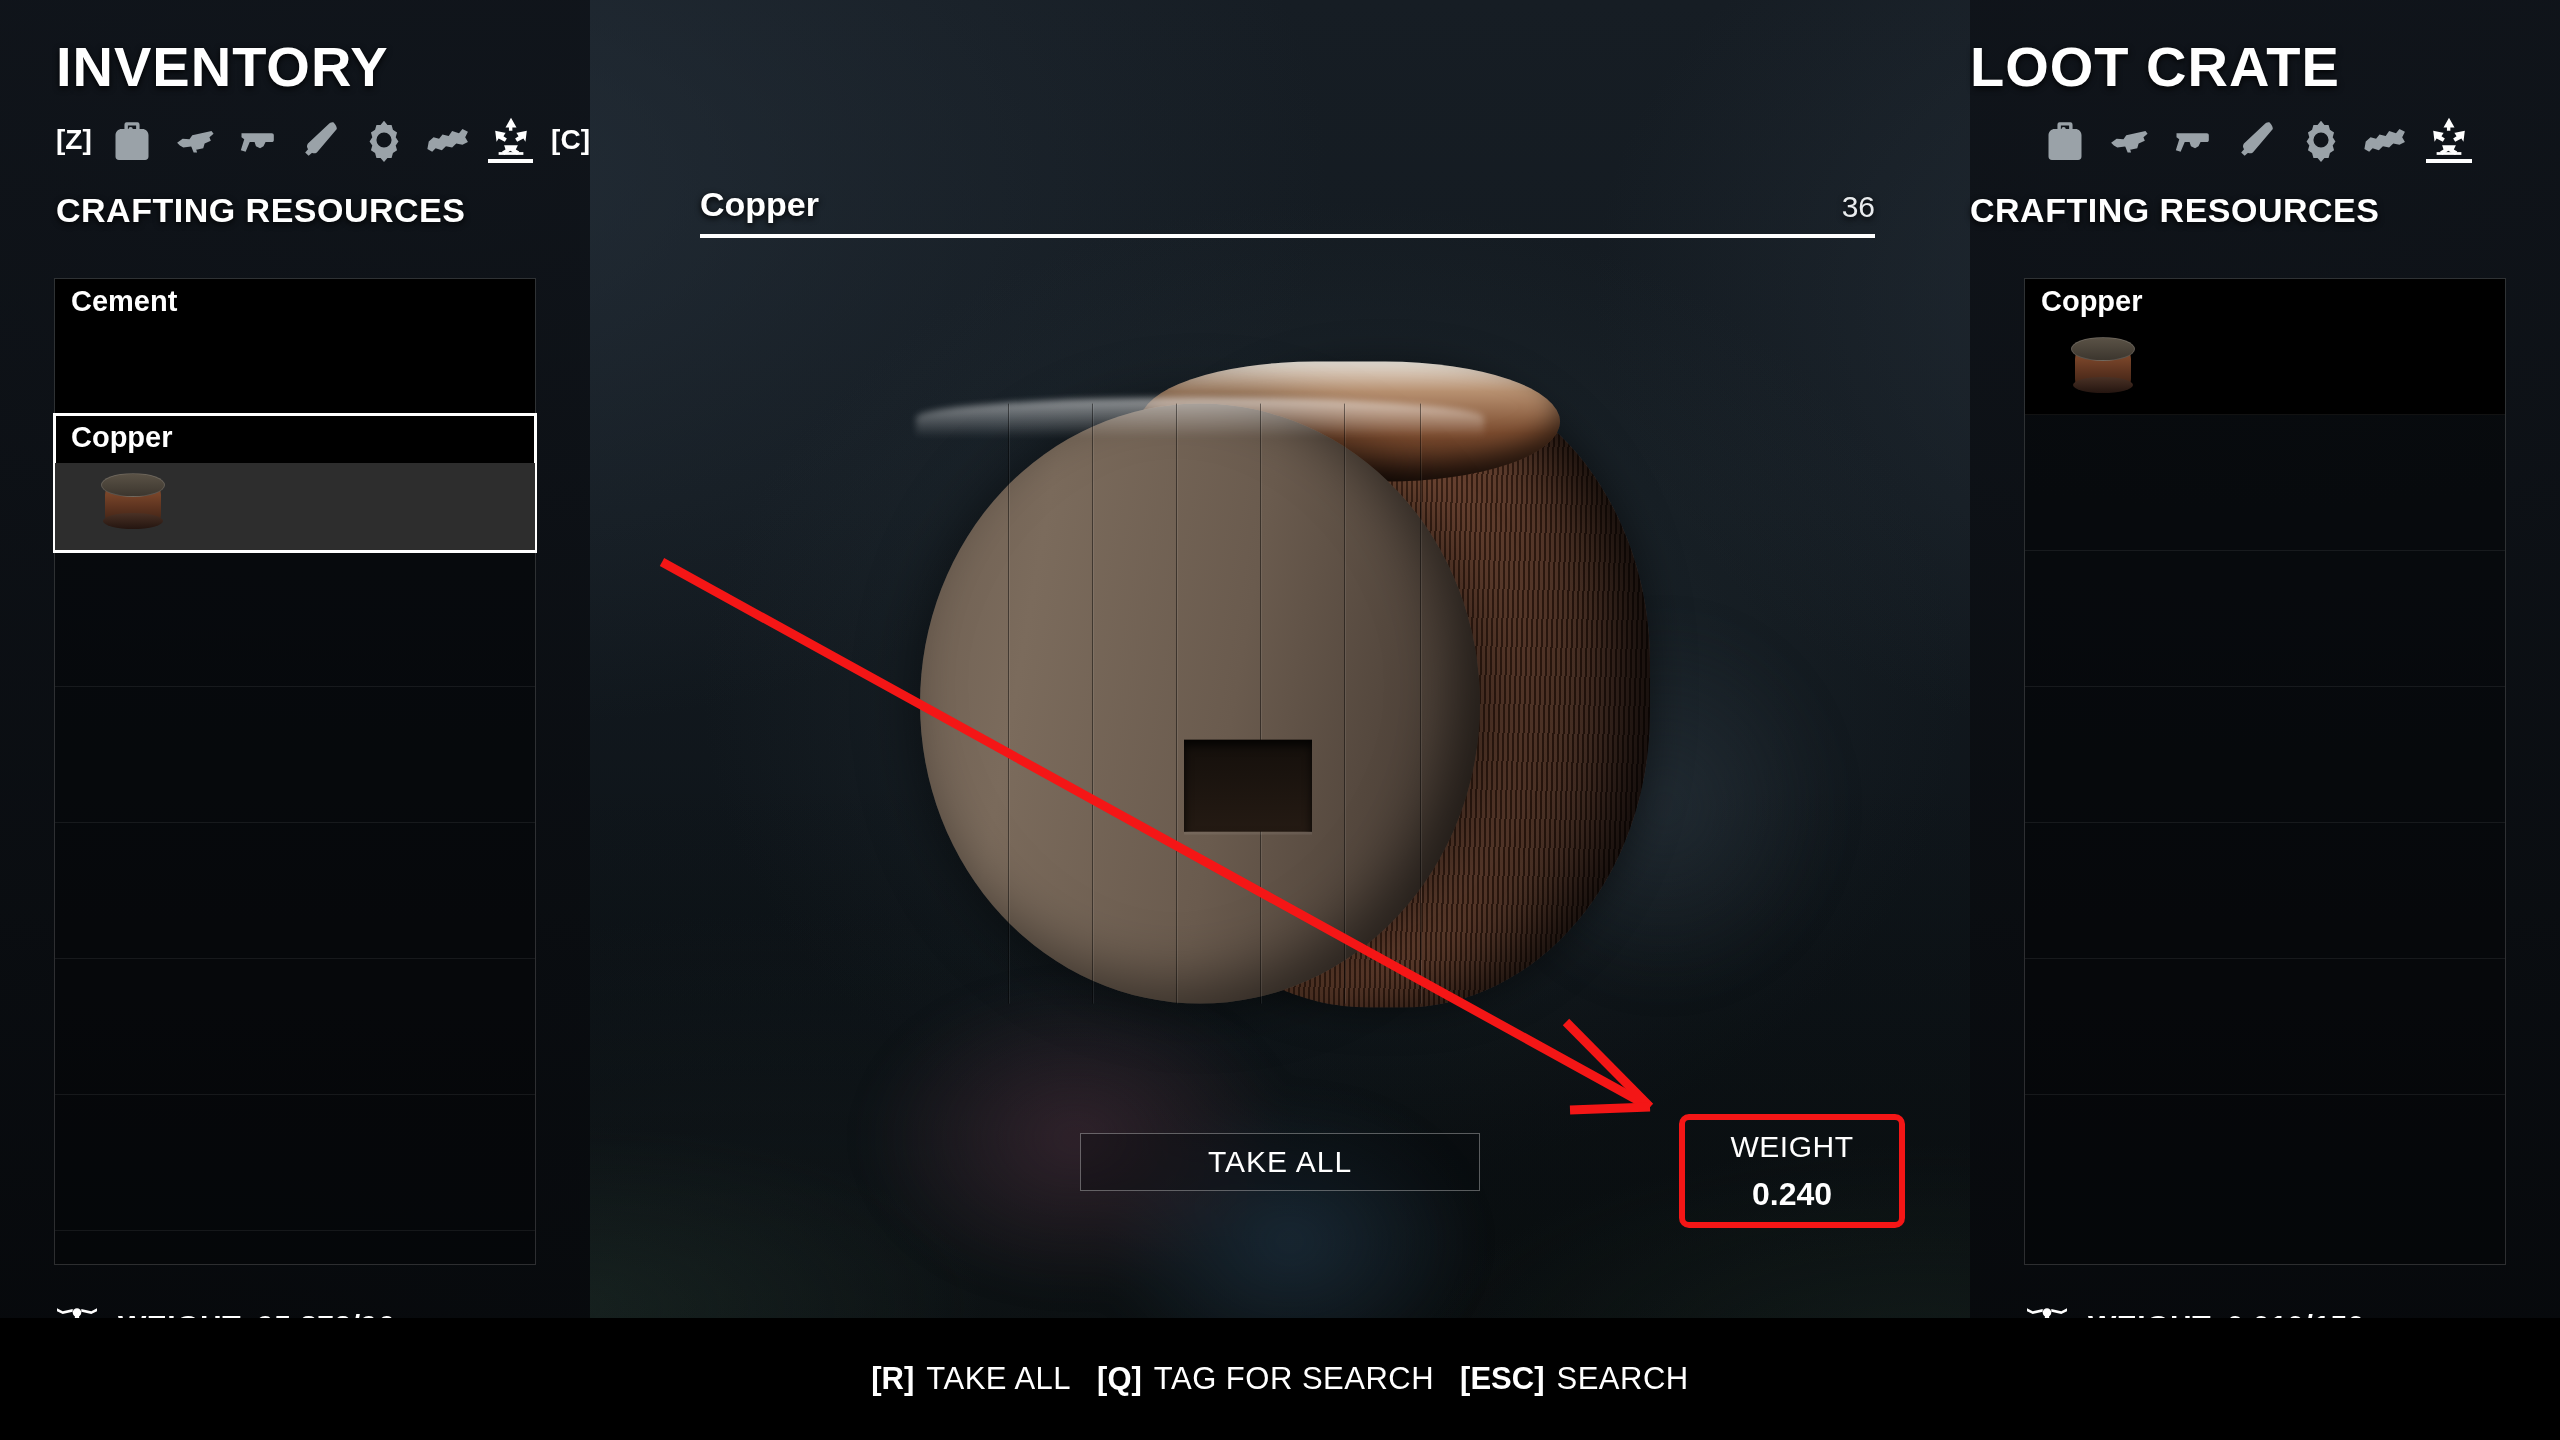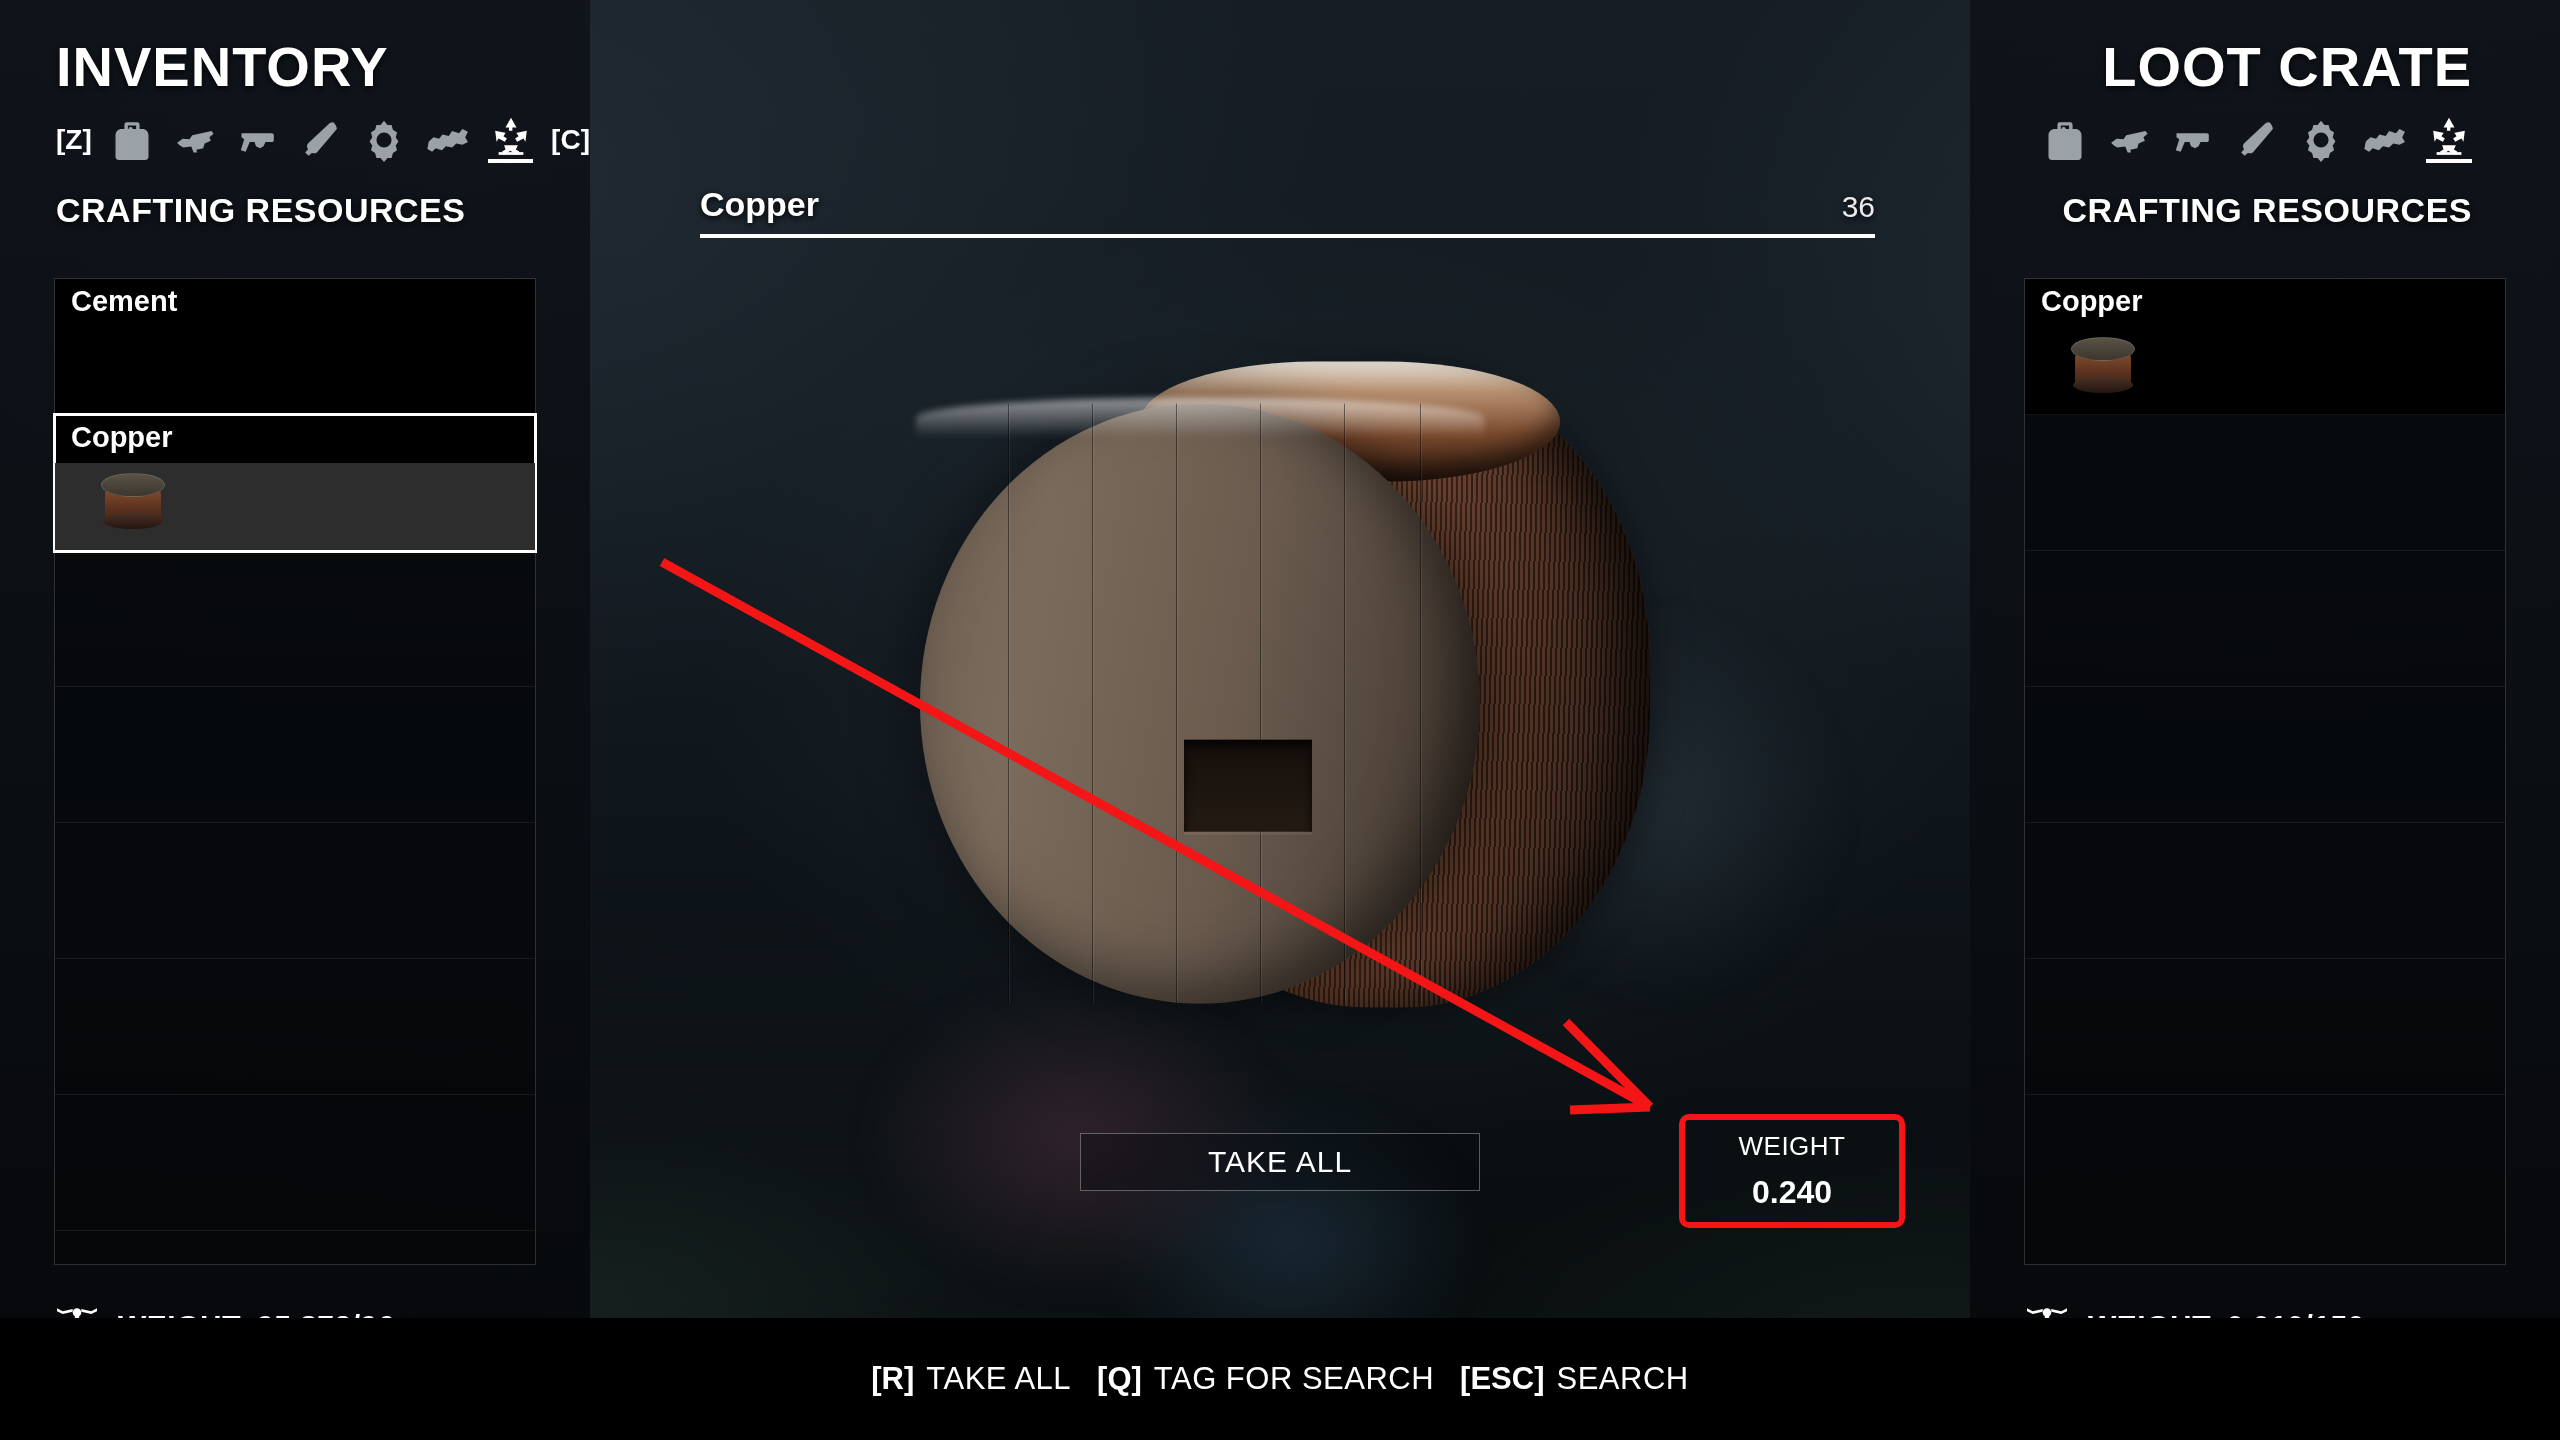--- a/index.html
+++ b/index.html
@@ -103,21 +103,21 @@
 
   
   .side{
     position:absolute; top:0; width:590px; height:1440px;
     background:linear-gradient(180deg, rgba(14,18,24,.88) 0%, rgba(10,13,17,.92) 60%, rgba(6,8,11,.96) 100%);
   }
   #left-panel{ left:0; }
   #right-panel{ right:0; }
   .side .head{ padding:34px 0 0 0; }
   #left-panel .head{ padding-left:56px; text-align:left; }
-  #right-panel .head{ padding-right:88px; text-align:right; }
+  #right-panel .head{ padding-right:88px; }
   #right-panel .tabs{ justify-content:flex-end; }
 
   .list{
     position:absolute; left:54px; right:54px; top:278px; bottom:175px;
     border:1px solid rgba(255,255,255,.16);
     background:rgba(4,6,8,.55);
   }
   .slot{
     height:136px; border-bottom:1px solid rgba(255,255,255,.07);
     position:relative;
@@ -204,21 +204,21 @@
     color:#fff; font-size:30px; letter-spacing:1px;
     display:flex; align-items:center; justify-content:center;
   }
 
   
   #weight-popup{
     position:absolute; left:1683px; top:1118px; width:218px; height:106px;
     display:flex; flex-direction:column; align-items:center; justify-content:center;
     gap:12px;
   }
-  #weight-popup .w-lbl{ font-size:26px; letter-spacing:.5px; }
+  #weight-popup .w-lbl{ font-size:30px; letter-spacing:.5px; }
   #weight-popup .w-val{ font-size:32px; font-weight:bold; }
   #weight-box-outline{
     position:absolute; left:1679px; top:1114px; width:226px; height:114px;
     border:6px solid #f41616; border-radius:10px; pointer-events:none;
   }
 
   
   #annotation{ position:absolute; inset:0; pointer-events:none; }
 
   

